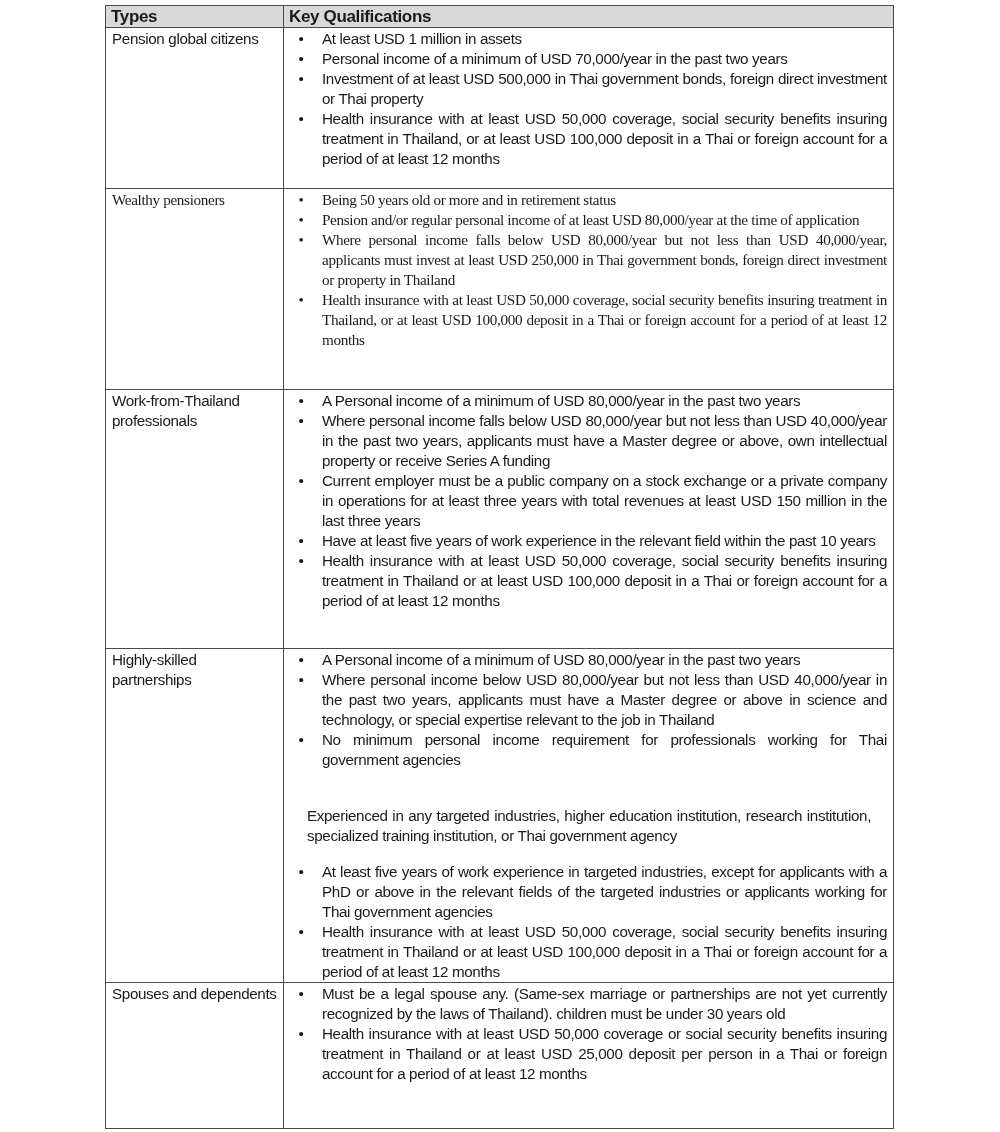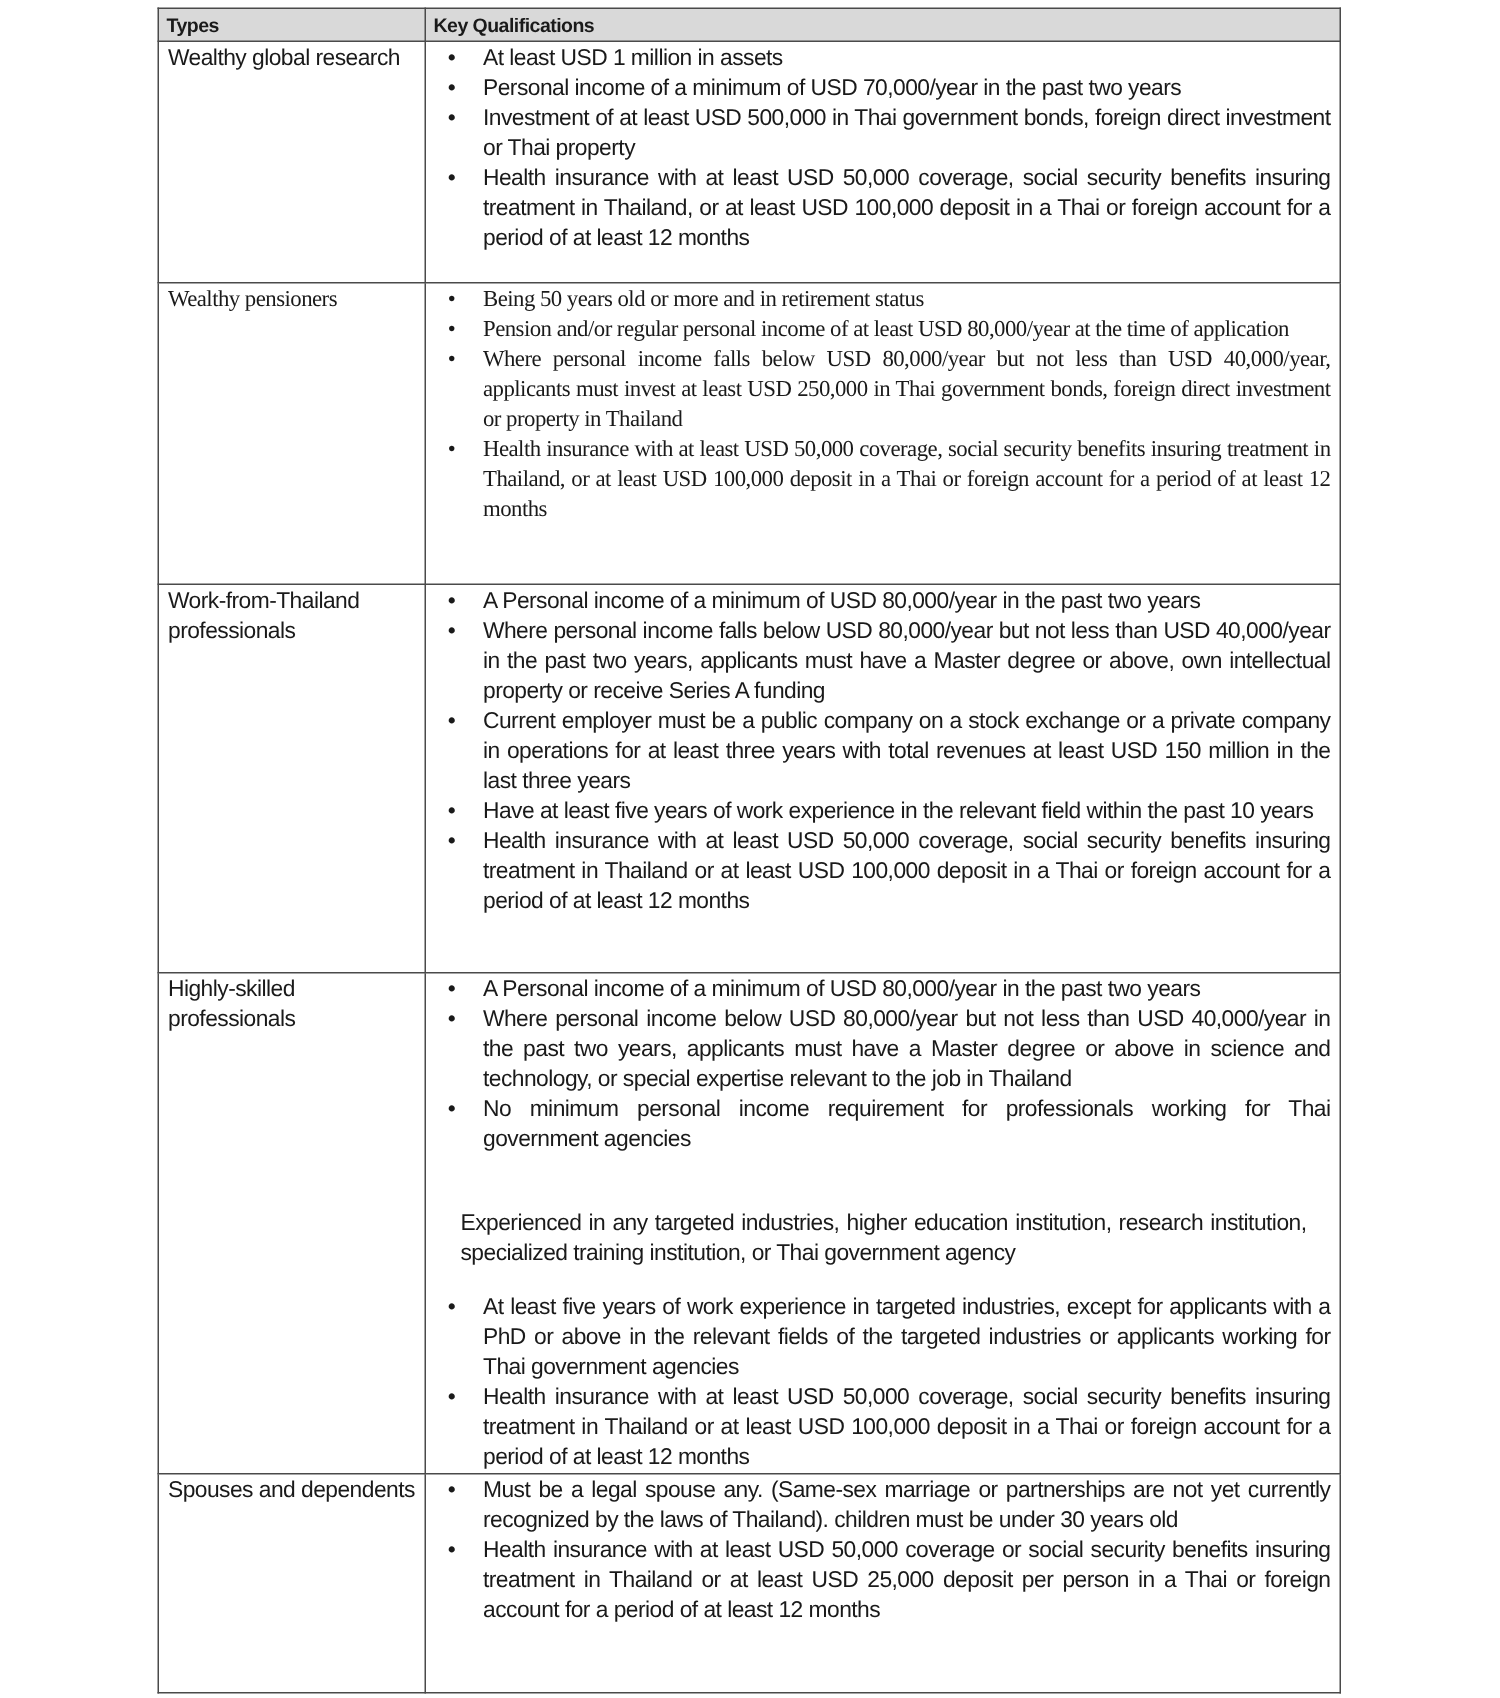--- a/index.html
+++ b/index.html
@@ -33,21 +33,21 @@
     }
     .doc-table col.c1 { width: 178px; }
     .doc-table col.c2 { width: 610px; }
     .doc-table thead th {
       background: #d9d9d9;
       text-align: left;
       font-weight: bold;
       height: 21px;
       padding: 0 0 0 5px;
       line-height: 21px;
-      font-size: 13px;
+      font-size: 17px;
     }
     .type-cell {
       padding: 1px 6px 0 6px !important;
     }
     .qual-cell {
       padding: 1px 6px 0 7px !important;
     }
     ul.quals {
       list-style: none;
       margin: 0;
@@ -81,21 +81,21 @@
     </colgroup>
   <thead>
     <tr>
       <th>Types</th>
       <th>Key Qualifications</th>
     </tr>
   </thead>
   <tbody>
 
     <tr style="height:161px;">
-      <td class="type-cell">Wealthy global research</td>
+      <td class="type-cell">Pension global citizens</td>
       <td class="qual-cell">
         <ul class="quals">
           <li><span class="bullet">•</span><span>At least USD 1 million in assets</span></li>
           <li><span class="bullet">•</span><span>Personal income of a minimum of USD 70,000/year in the past two years</span></li>
           <li><span class="bullet">•</span><span>Investment of at least USD 500,000 in Thai government bonds, foreign direct investment or Thai property</span></li>
           <li><span class="bullet">•</span><span>Health insurance with at least USD 50,000 coverage, social security benefits insuring treatment in Thailand, or at least USD 100,000 deposit in a Thai or foreign account for a period of at least 12 months</span></li>
         </ul>
       </td>
     </tr>
 
@@ -118,21 +118,21 @@
           <li><span class="bullet">•</span><span>A Personal income of a minimum of USD 80,000/year in the past two years</span></li>
           <li><span class="bullet">•</span><span>Where personal income falls below USD 80,000/year but not less than USD 40,000/year in the past two years, applicants must have a Master degree or above, own intellectual property or receive Series A funding</span></li>
           <li><span class="bullet">•</span><span>Current employer must be a public company on a stock exchange or a private company in operations for at least three years with total revenues at least USD 150 million in the last three years</span></li>
           <li><span class="bullet">•</span><span>Have at least five years of work experience in the relevant field within the past 10 years</span></li>
           <li><span class="bullet">•</span><span>Health insurance with at least USD 50,000 coverage, social security benefits insuring treatment in Thailand or at least USD 100,000 deposit in a Thai or foreign account for a period of at least 12 months</span></li>
         </ul>
       </td>
     </tr>
 
     <tr style="height:331px;">
-      <td class="type-cell">Highly-skilled professionals</td>
+      <td class="type-cell">Highly-skilled partnerships</td>
       <td class="qual-cell">
         <ul class="quals">
           <li><span class="bullet">•</span><span>A Personal income of a minimum of USD 80,000/year in the past two years</span></li>
           <li><span class="bullet">•</span><span>Where personal income below USD 80,000/year but not less than USD 40,000/year in the past two years, applicants must have a Master degree or above in science and technology, or special expertise relevant to the job in Thailand</span></li>
           <li><span class="bullet">•</span><span>No minimum personal income requirement for professionals working for Thai government agencies</span></li>
         </ul>
         <div class="spacer"></div>
         <p class="para">Experienced in any targeted industries, higher education institution, research institution, specialized training institution, or Thai government agency</p>
         <ul class="quals">
           <li><span class="bullet">•</span><span>At least five years of work experience in targeted industries, except for applicants with a PhD or above in the relevant fields of the targeted industries or applicants working for Thai government agencies</span></li>

